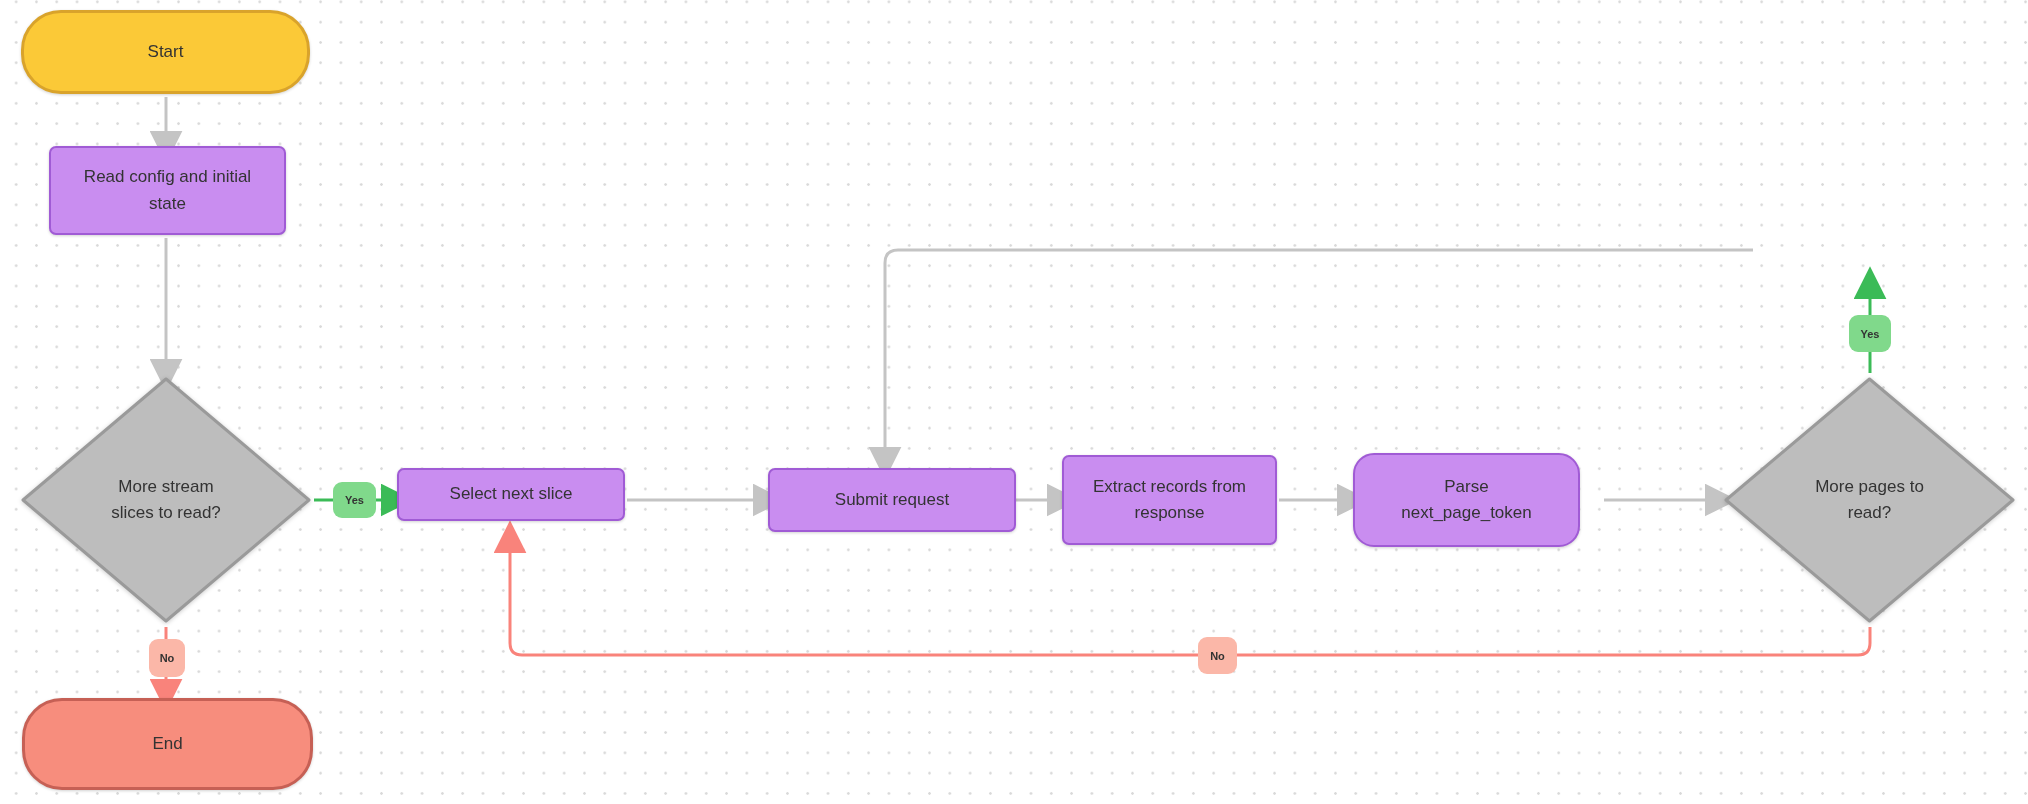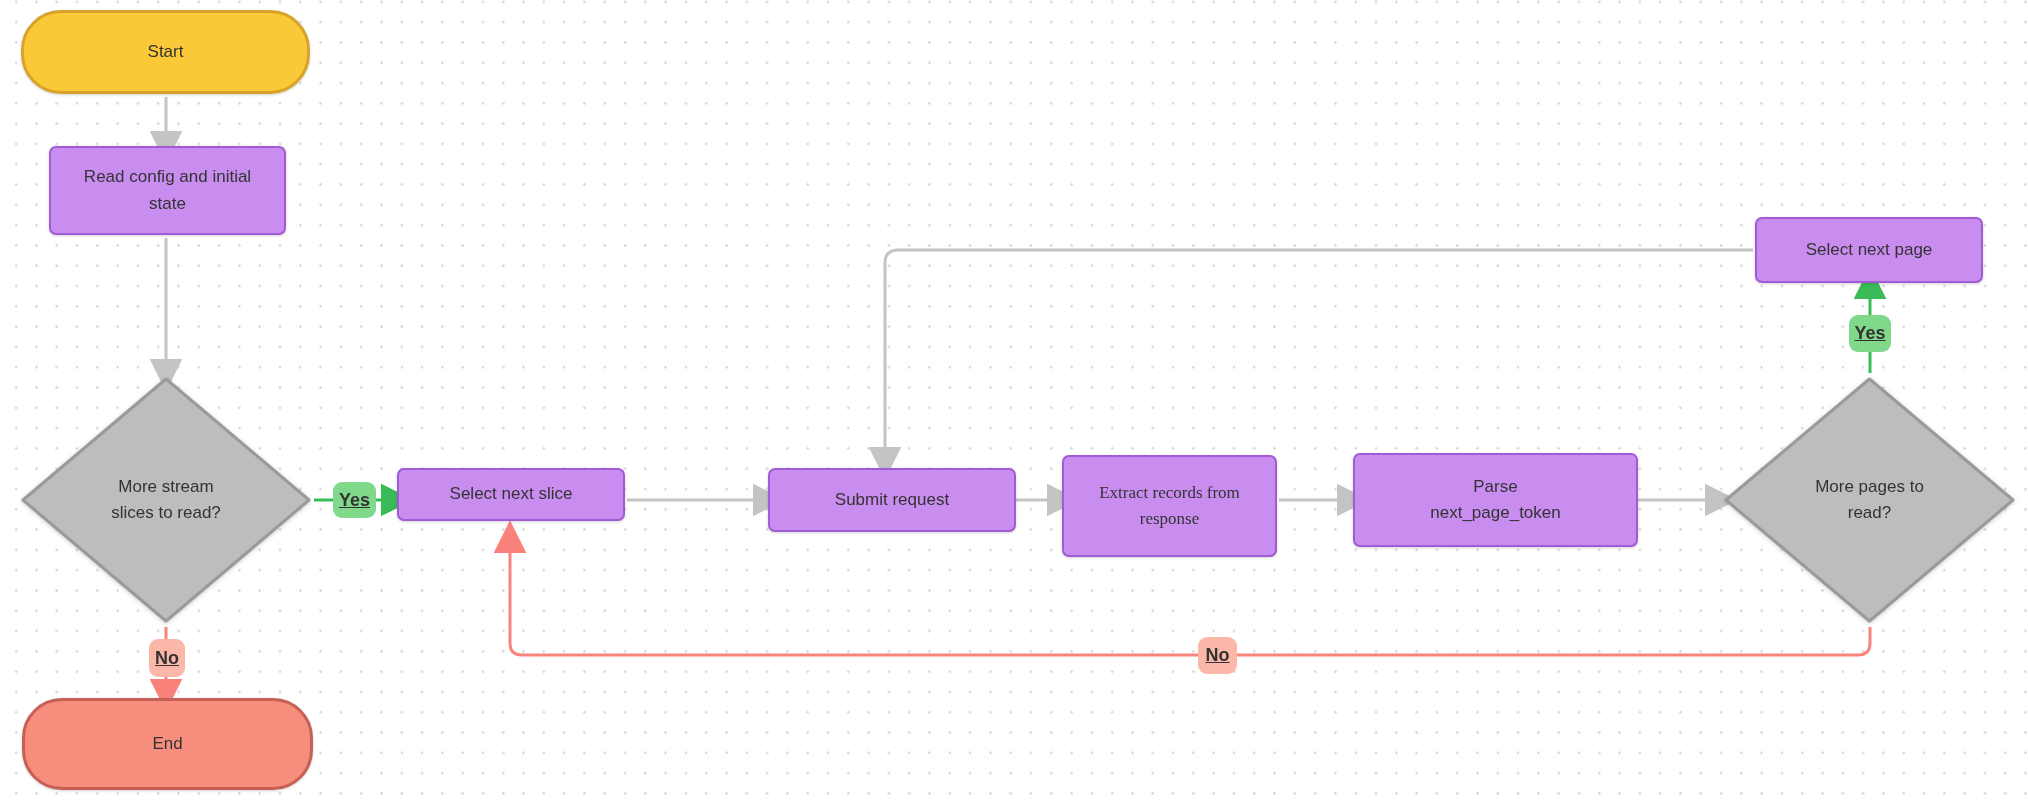--- a/index.html
+++ b/index.html
@@ -31,22 +31,22 @@
   .end{background:#F78D7D;border-color:#C66055;}
   .decision{
     position:absolute;display:flex;align-items:center;justify-content:center;
     text-align:center;font-size:17px;line-height:1.55;
   }
   .decision svg{position:absolute;left:0;top:0;filter:drop-shadow(0 1px 2px rgba(0,0,0,0.2));}
   .decision .node-label{position:relative;}
   .badge{
     position:absolute;
     display:flex;align-items:center;justify-content:center;
-    font-size:18px;font-weight:700;
-    border-radius:9px;color:#333333;text-decoration:underline;
+    font-size:11px;font-weight:700;
+    border-radius:9px;color:#333333;
   }
   .badge-yes{background:#80D98B;}
   .badge-no{background:#FBB7A8;justify-content:center;}
 </style>
 </head>
 <body>
 
 <div id="canvas">
 
   <svg id="edges" width="2028" height="804" viewBox="0 0 2028 804" fill="none">
@@ -95,41 +95,38 @@
   </div>
 
   <div class="node process" style="left:397px;top:468px;width:228px;height:53px;">
     <span class="node-label">Select next slice</span>
   </div>
 
   <div class="node process" style="left:768px;top:468px;width:248px;height:64px;">
     <span class="node-label">Submit request</span>
   </div>
 
-  <div class="node process" style="left:1062px;top:455px;width:215px;height:102px;font-family:Liberation Serif, serif;">
+  <div class="node process" style="left:1062px;top:455px;width:215px;height:90px;">
     <span class="node-label">Extract records from
 response</span>
   </div>
 
-  <div class="node process" style="left:1353px;top:453px;width:285px;height:94px;">
+  <div class="node process" style="left:1353px;top:453px;width:227px;height:94px;border-radius:21px;">
     <span class="node-label">Parse
 next_page_token</span>
   </div>
 
   <div class="decision" style="left:1722px;top:375px;width:295px;height:250px;">
     <svg width="295" height="250" viewBox="0 0 295 250">
       <polygon points="147.5,4 291,125 147.5,246 4,125" fill="#BDBDBD" stroke="#9A9A9A" stroke-width="3" stroke-linejoin="round"></polygon>
     </svg>
     <span class="node-label">More pages to
 read?</span>
   </div>
 
-  <div class="node process" style="left:1755px;top:217px;width:228px;height:66px;">
-    <span class="node-label">Select next page</span>
-  </div>
 
   <div class="node terminal end" style="left:22px;top:698px;width:291px;height:92px;">
     <span class="node-label">End</span>
   </div>
 
   <div class="badge badge-yes" style="left:333px;top:482px;width:43px;height:36px;">
     <span>Yes</span>
   </div>
 
   <div class="badge badge-no" style="left:149px;top:639px;width:36px;height:38px;">

